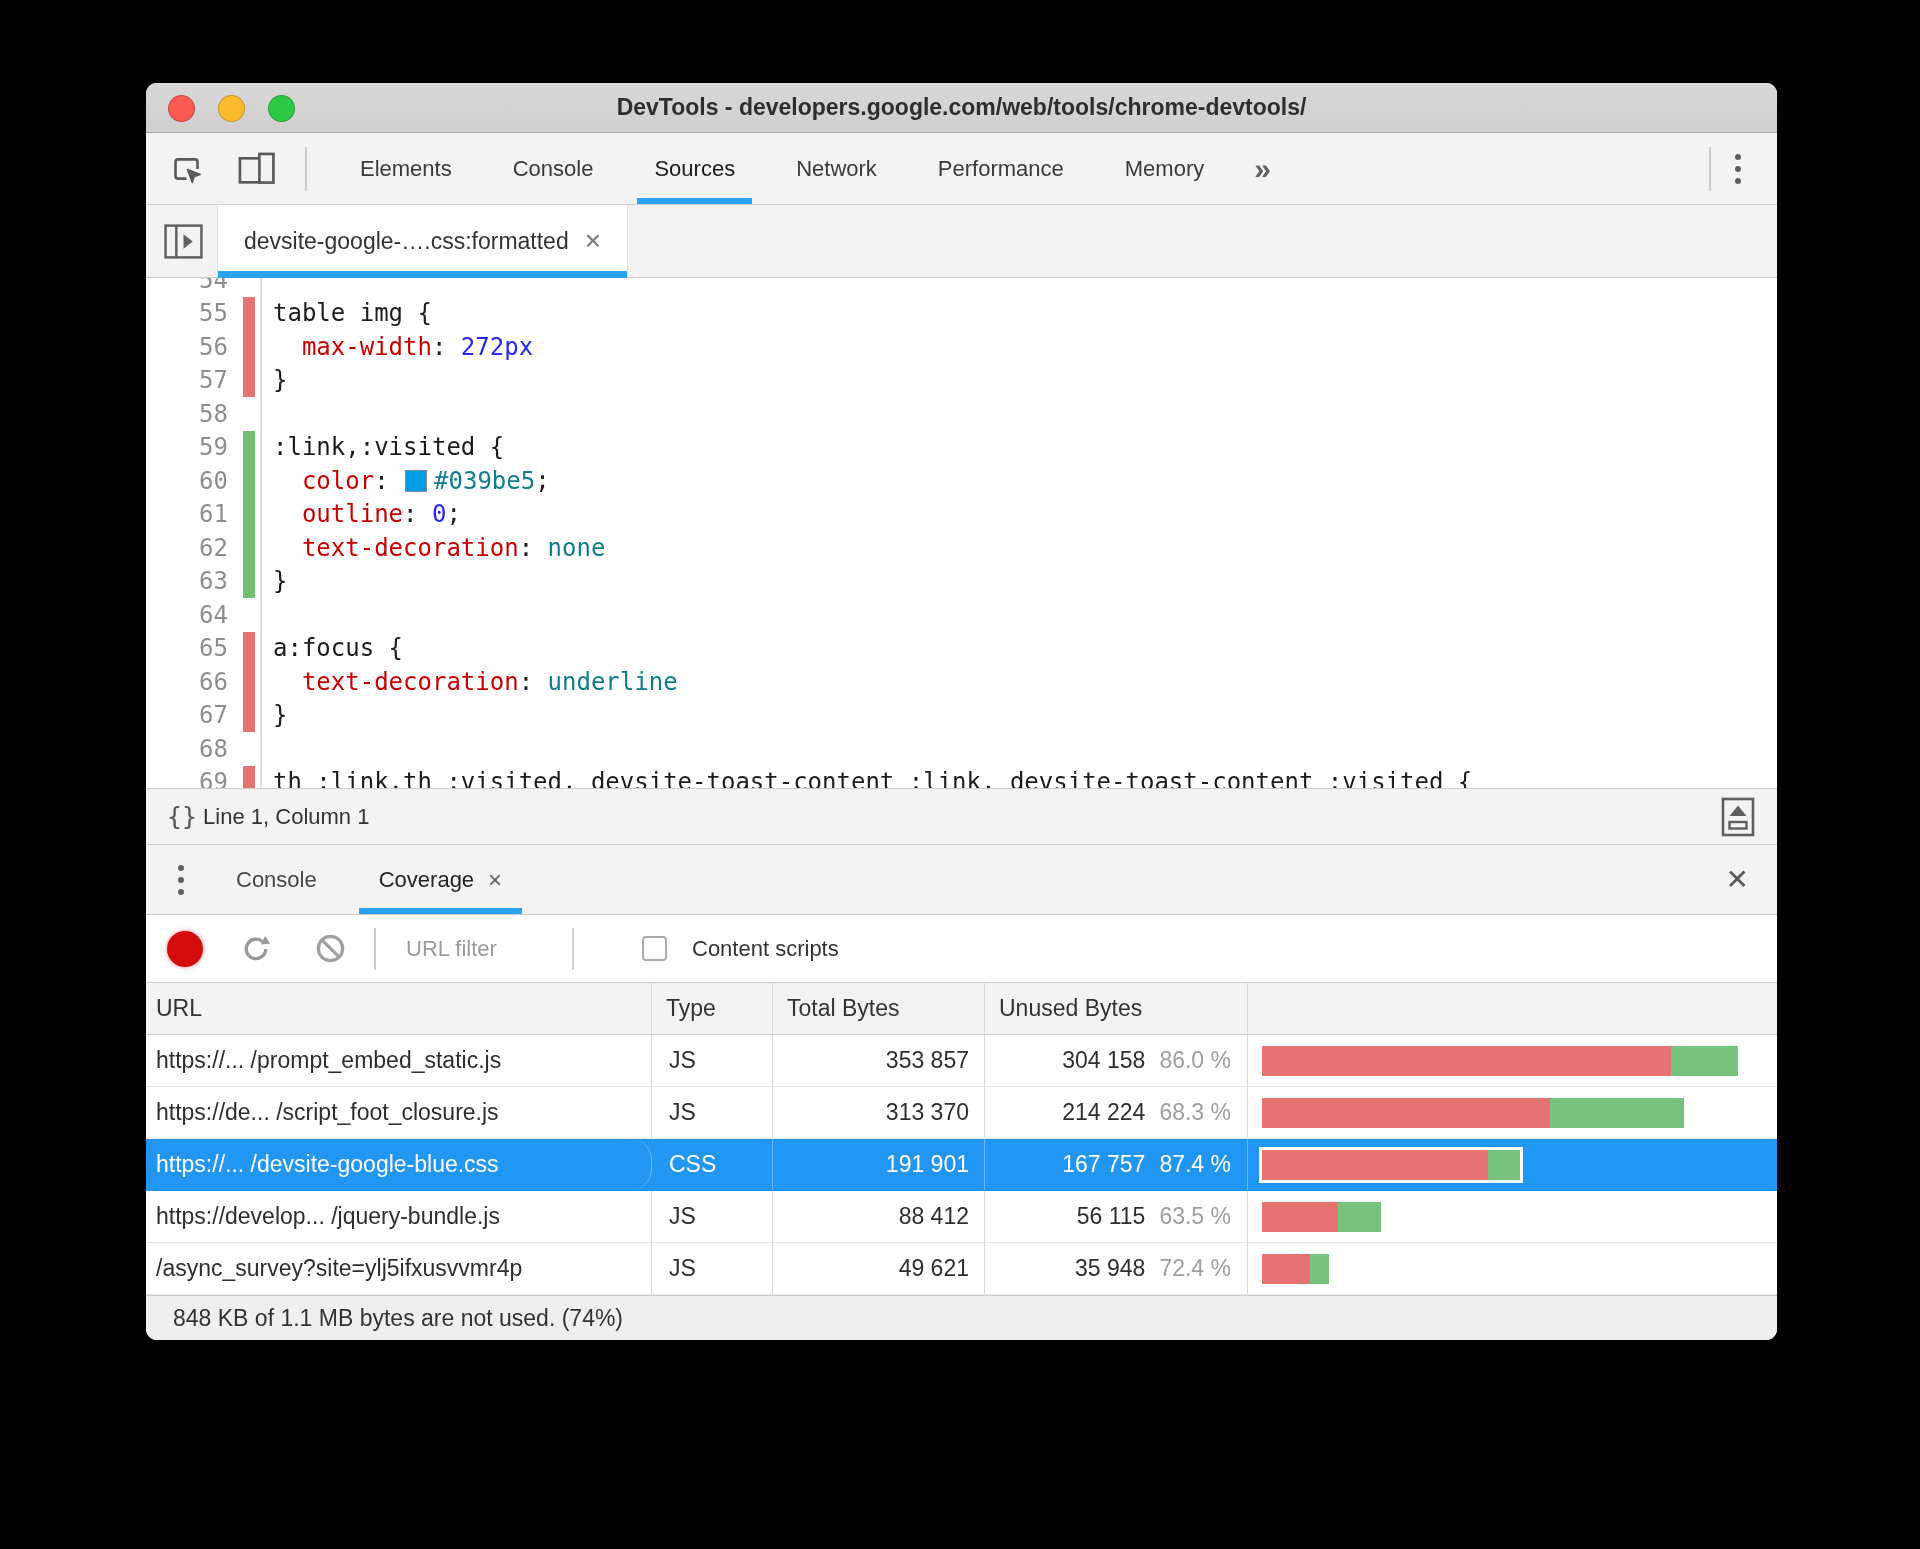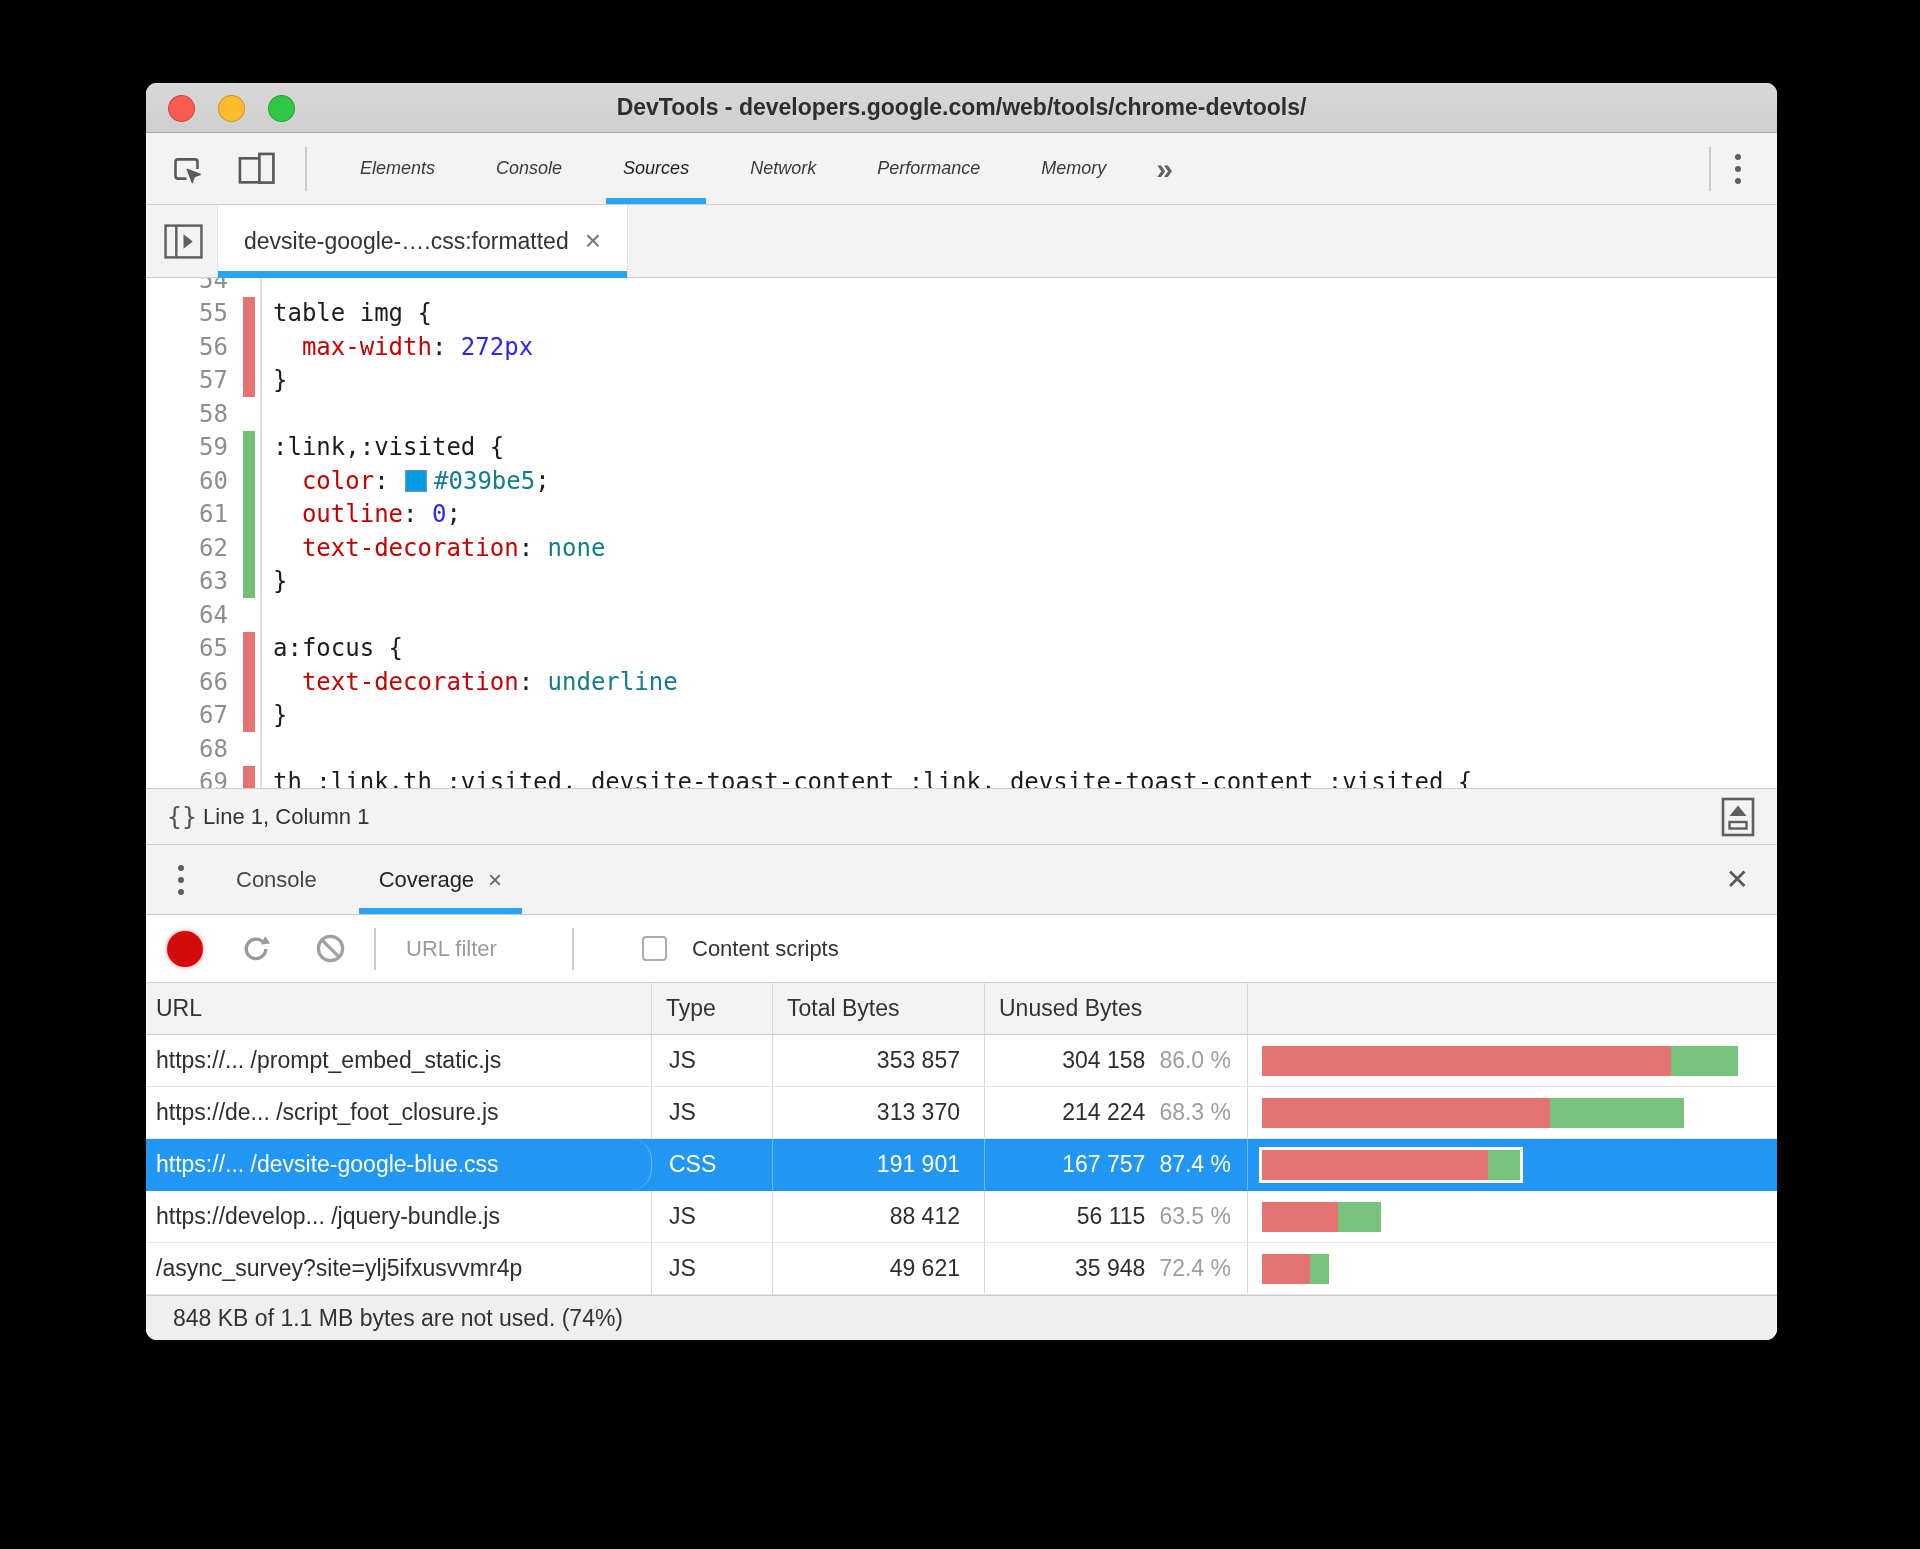--- a/index.html
+++ b/index.html
@@ -16,22 +16,22 @@
   .light{width:27px;height:27px;border-radius:50%;border:1px solid rgba(0,0,0,.18);}
   .l-red{background:#f95a52;} .l-yellow{background:#fcbb2d;} .l-green{background:#2fc846;}
   .title-text{width:100%;text-align:center;font-size:23px;font-weight:700;color:#2e2e2e;}
 
   
   .toolbar{top:50px;height:72px;background:#f3f3f3;border-bottom:1px solid #d0d0d0;
     display:flex;align-items:center;padding-left:24px;}
   .tbtn{display:flex;align-items:center;justify-content:center;}
   .vsep{width:2px;height:44px;background:#ccc;}
   .main-tabs{display:flex;align-items:stretch;height:100%;margin-left:36px;}
-  .mtab{display:flex;align-items:center;padding:12px 17px;margin-right:27px;font-size:18px;color:#3a3a3a;
-    position:relative;cursor:default;font-style:italic;}
+  .mtab{display:flex;align-items:center;padding:12px 17px;margin-right:27px;font-size:22px;color:#3a3a3a;
+    position:relative;cursor:default;}
   .mtab.sel{color:#1c1c1c;}
   .mtab.sel::after{content:"";position:absolute;left:0;right:0;bottom:0;height:6px;background:#29a3f2;}
   .chev{font-size:30px;color:#5f6368;font-weight:600;margin-left:6px;}
   .tb-right{margin-left:auto;display:flex;align-items:center;}
   .kebab{display:flex;flex-direction:column;gap:6px;padding:6px;}
   .kebab i{width:6px;height:6px;border-radius:50%;background:#5f5f5f;}
 
   
   .filetabs{top:122px;height:73px;background:#f3f3f3;border-bottom:1px solid #ccc;
     display:flex;align-items:stretch;padding-left:17px;}
@@ -89,21 +89,21 @@
   .hc{display:flex;align-items:center;padding-left:14px;font-size:23px;color:#333;
     border-right:1px solid #d9d9d9;flex:none;}
   .hc:first-child{padding-left:10px;}
   .w-url{width:506px;} .w-type{width:121px;text-align:right;} .w-total{width:212px;} .w-unused{width:263px;}
   .w-bars{flex:1;border-right:none!important;}
   .gridbody{top:952px;height:260px;background:#fff;}
   .grow{display:flex;height:52px;border-bottom:1px solid #e7e7e7;font-size:23px;color:#2e2e2e;}
   .grow .cell{display:flex;align-items:center;border-right:1px solid #d9d9d9;flex:none;overflow:hidden;}
   .cell.url{width:506px;padding-left:10px;white-space:nowrap;}
   .cell.type{width:121px;padding-left:17px;}
-  .cell.total{width:212px;justify-content:flex-end;padding-right:24px;}
+  .cell.total{width:212px;justify-content:flex-end;padding-right:15px;}
   .cell.unused{width:263px;justify-content:flex-end;padding-right:16px;}
   .cell.bars{flex:1;border-right:none;padding-left:14px;}
   .pct{color:#9e9e9e;margin-left:14px;}
   .grow.sel{background:#2196f3;color:#fff;border-bottom-color:transparent;}
   .grow.sel .cell{border-right-color:rgba(255,255,255,.35);}
   .grow.sel .url{font-weight:400;border-radius:21px;}
   .grow.sel .pct{color:#fff;}
   .bar{height:30px;background:#77c27c;display:flex;}
   .bar .r{height:100%;background:#e57373;}
   .grow.sel .bar{box-shadow:0 0 0 3px #fff;}

